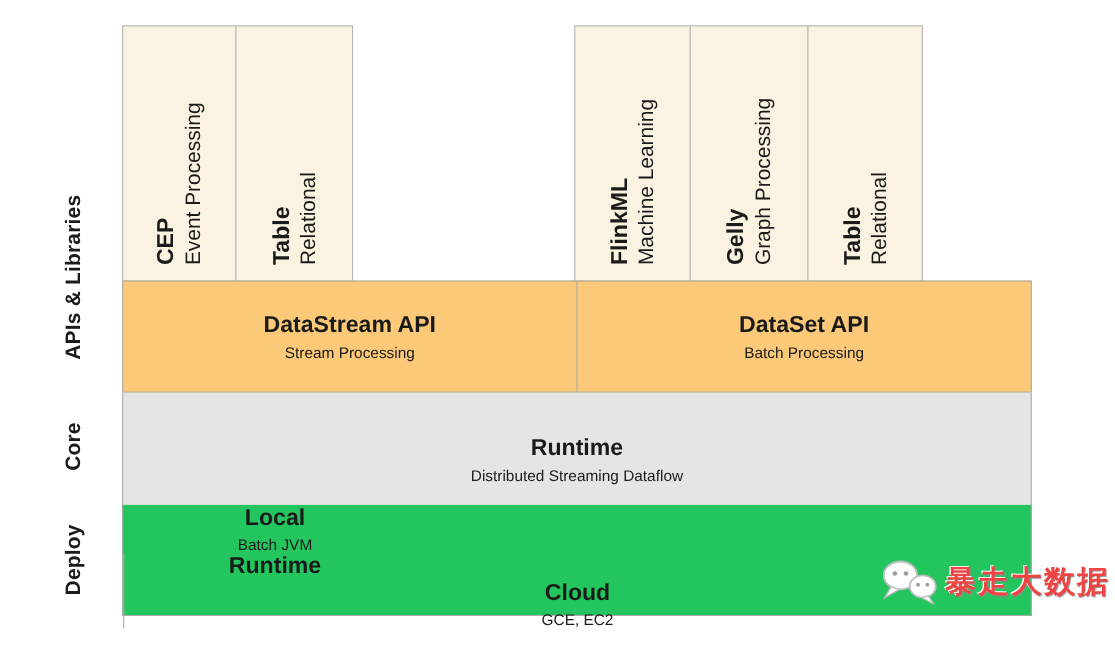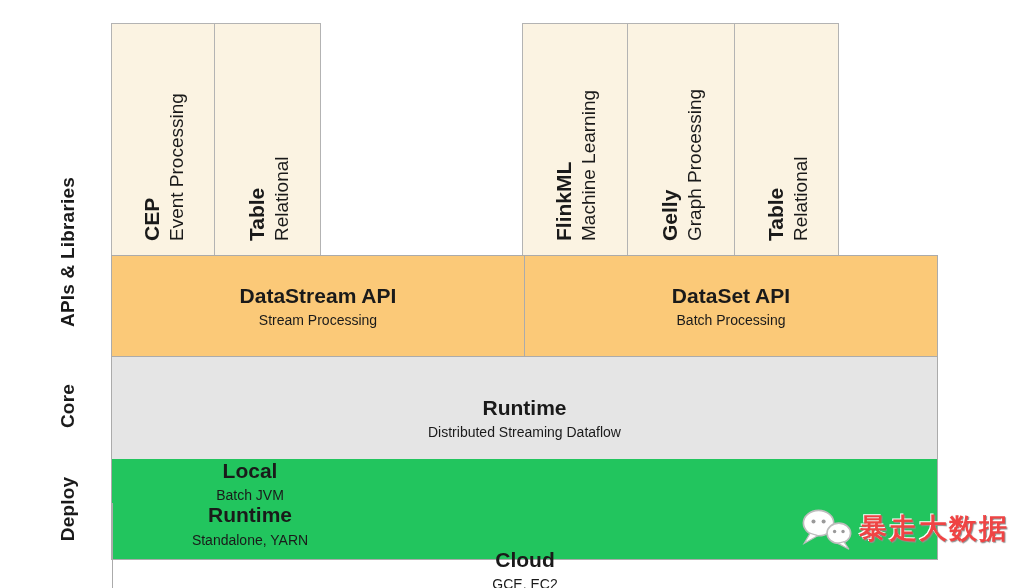--- a/index.html
+++ b/index.html
@@ -151,21 +151,20 @@
     </div>
   </div>
 
   <div class="band band-deploy">
     <div class="cell" style="width:276px;">
       <div class="cell-title">Local</div>
       <div class="cell-sub">Batch JVM</div>
     </div>
     <div class="cell" style="width:275px;">
       <div class="cell-title">Runtime</div>
-      <div class="cell-sub">Standalone, YARN</div>
     </div>
     <div class="cell" style="flex:1;">
       <div class="cell-title">Cloud</div>
       <div class="cell-sub">GCE, EC2</div>
     </div>
   </div>
 
   <div class="watermark">
     <svg width="54" height="46" viewBox="0 0 64 52">
       <ellipse cx="22" cy="19" rx="18" ry="15" fill="#ffffff" stroke="#bdbdbd" stroke-width="2"></ellipse>

